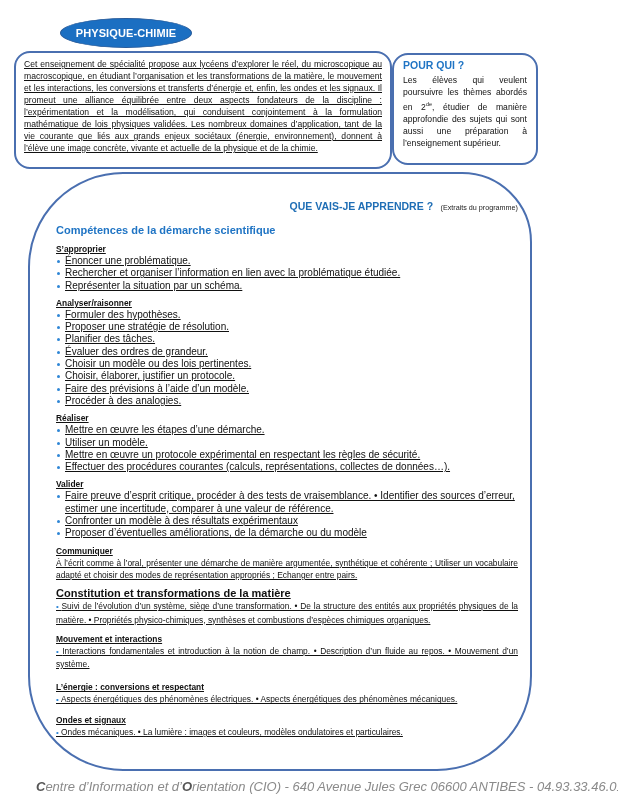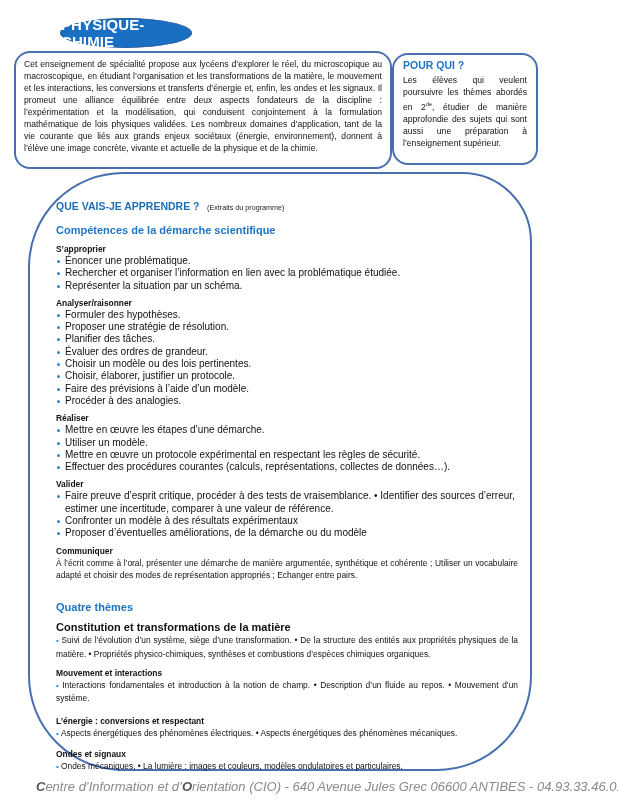--- a/index.html
+++ b/index.html
@@ -1,47 +1,47 @@
 <!DOCTYPE html>
 <html><head>
 <meta charset="utf-8">
 <style>
   html, body { margin:0; padding:0; background:#ffffff; }
   body { width:618px; height:800px; position:relative; overflow:hidden;
          font-family:"Liberation Sans", "DejaVu Sans", sans-serif; color:#111; }
   .title-pill { position:absolute; left:60px; top:18px; width:130px; height:28px;
     background:#1b6fc2; border-radius:50%; border:1px solid #2a5c9a;
     display:flex; align-items:center; justify-content:center; }
-  .title-pill span { color:#fff; font-weight:bold; font-size:15px; letter-spacing:0.1px; }
+  .title-pill span { color:#fff; font-weight:bold; font-size:11px; letter-spacing:0.1px;text-align:center; }
 
   .intro-box { position:absolute; left:14px; top:51px; width:358px; height:104px;
     border:2px solid #4a6fb0; border-radius:16px; padding:5px 8px;
-    font-size:8.6px; line-height:12px; text-align:justify; box-sizing:content-box; }
+    font-size:8.6px; line-height:12px; text-align:justify; box-sizing:content-box;text-decoration:underline; }
   .pour-box { position:absolute; left:392px; top:53px; width:124px; height:100px;
     border:2px solid #4a6fb0; border-radius:16px; padding:4px 9px; }
   .pour-title { color:#1f74c4; font-weight:bold; font-size:10.5px; margin:0 0 3px 0; }
   .pour-text { font-size:8.6px; line-height:12px; text-align:justify; margin:0; }
   .pour-text sup { font-size:5.5px; }
 
   .big-box { position:absolute; left:28px; top:172px; width:500px; height:595px;
     border:2.5px solid #4a6fb0; border-radius:95px 60px 95px 95px;
     border-top-right-radius:70px; }
   .content { position:absolute; left:56px; top:196px; width:462px; }
-  .qv-head { text-align:left; margin-left:0; margin-bottom:10px; }
+  .qv-head { text-align:right; margin-left:0; margin-bottom:10px; }
   .qv-head .h { color:#1f6eb5; font-weight:bold; font-size:10.5px; }
   .qv-head .s { color:#222; font-size:7.2px; margin-left:3px; }
   .sec-title { color:#1f74c4; font-weight:bold; font-size:11px; margin:6px 0 8px 0; }
   .sub-title { font-weight:bold; font-size:8.4px; margin:4px 0 1px 0; }
   ul.bl { list-style:none; margin:0; padding:0; }
   ul.bl li { font-size:10px; line-height:12.3px; padding-left:9px; position:relative; }
   ul.bl li::before { content:""; position:absolute; left:1px; top:5px; width:3px; height:3px;
     background:#2e86d6; border-radius:50%; }
   .para { font-size:8.4px; line-height:12.3px; text-align:justify; margin:0; }
   .dot { color:#2e86d6; font-size:8px; }
-  .grp { margin-bottom:6px; }
+  .grp { margin-bottom:6px;text-decoration:underline; }
   .footer { position:absolute; left:36px; top:779px; width:560px; font-size:13px;
     font-style:italic; color:#8a8a8a; white-space:nowrap; }
   .footer .em { color:#555; font-weight:bold; }
   .footer a { color:#2a6fc0; font-weight:bold; text-decoration:none; }
   .footer .date { margin-left:12px; }
 </style>
 </head>
 <body>
 
 <div class="title-pill">
@@ -107,21 +107,20 @@
       <li>Confronter un modèle à des résultats expérimentaux</li>
       <li>Proposer d’éventuelles améliorations, de la démarche ou du modèle</li>
     </ul>
   </div>
 
   <div class="grp">
     <div class="sub-title">Communiquer</div>
     <p class="para">À l’écrit comme à l’oral, présenter une démarche de manière argumentée, synthétique et cohérente ; Utiliser un vocabulaire adapté et choisir des modes de représentation appropriés ; Echanger entre pairs.</p>
   </div>
 
-  <div class="sec-title" style="margin-top:20px;">Quatre thèmes</div>
 
   <div class="grp" style="margin-bottom:8px;">
     <div class="sub-title" style="font-size:11px;">Constitution et transformations de la matière</div>
     <p class="para"><span class="dot">• </span><span>Suivi de l’évolution d’un système, siège d’une transformation. • De la structure des entités aux propriétés physiques de la matière. • Propriétés physico-chimiques, synthèses et combustions d’espèces chimiques organiques.</span></p>
   </div>
 
   <div class="grp" style="margin-bottom:12px;">
     <div class="sub-title">Mouvement et interactions</div>
     <p class="para"><span class="dot">• </span><span>Interactions fondamentales et introduction à la notion de champ. • Description d’un fluide au repos. • Mouvement d’un système.</span></p>
   </div>

